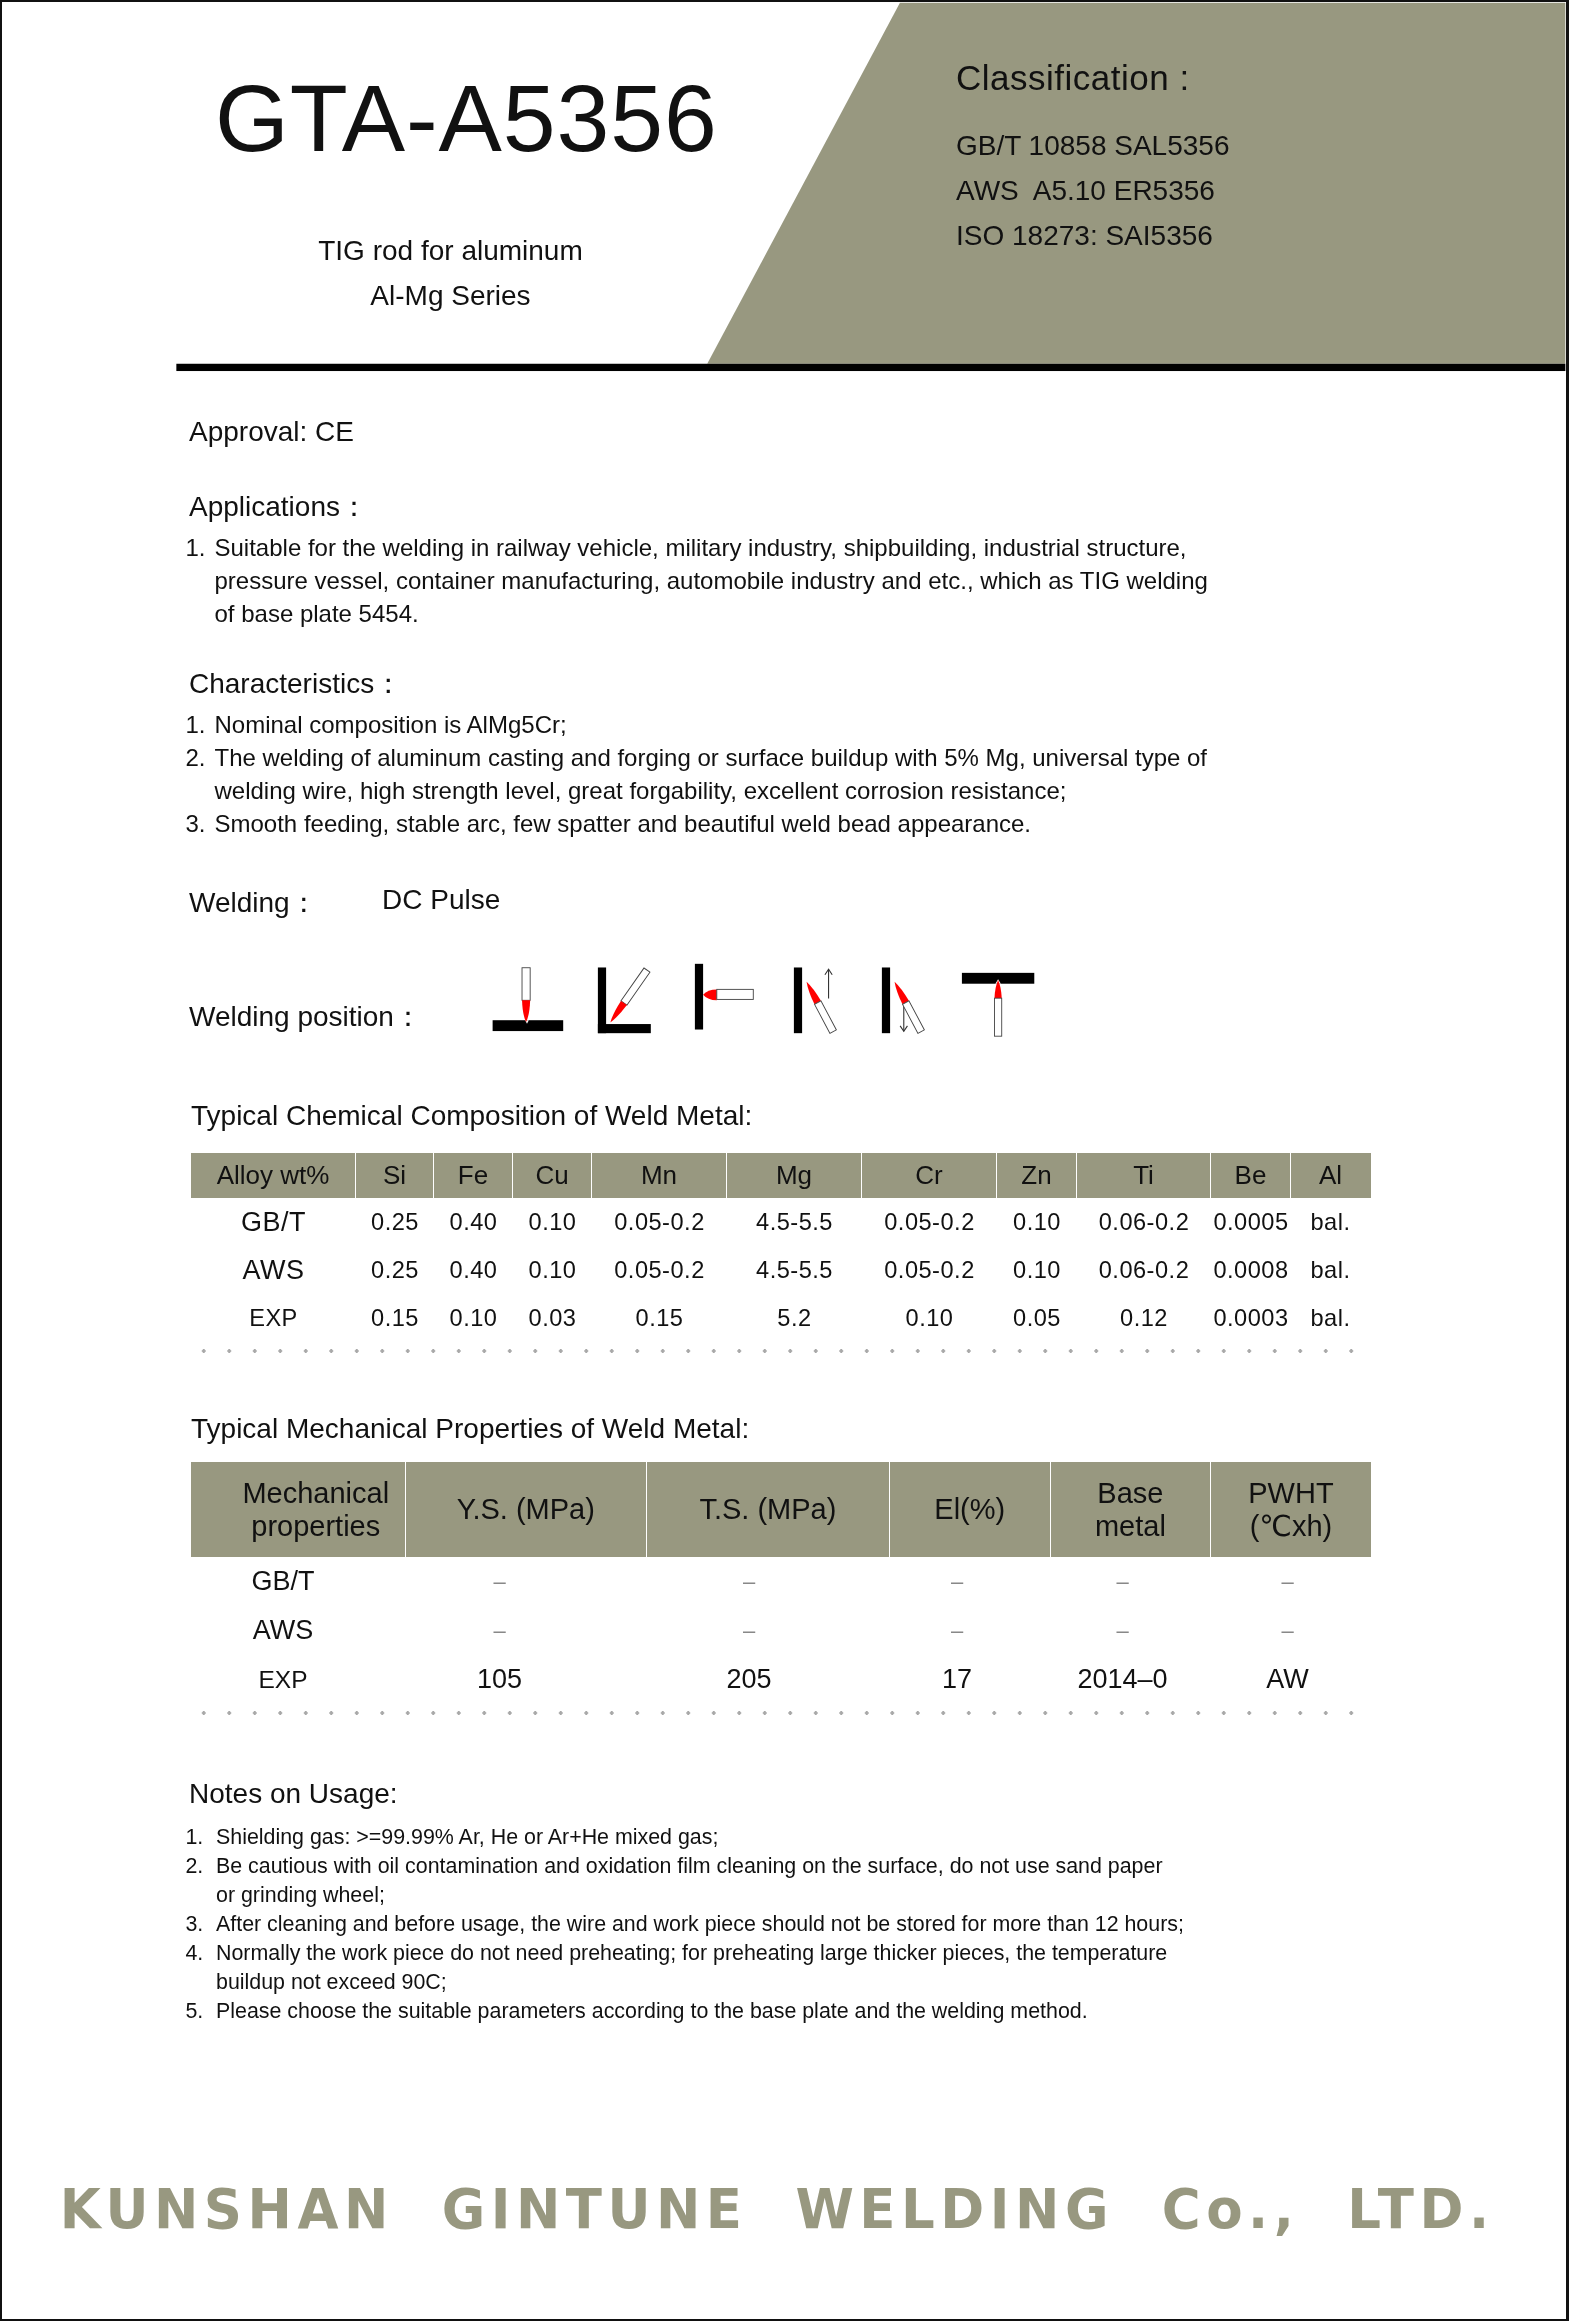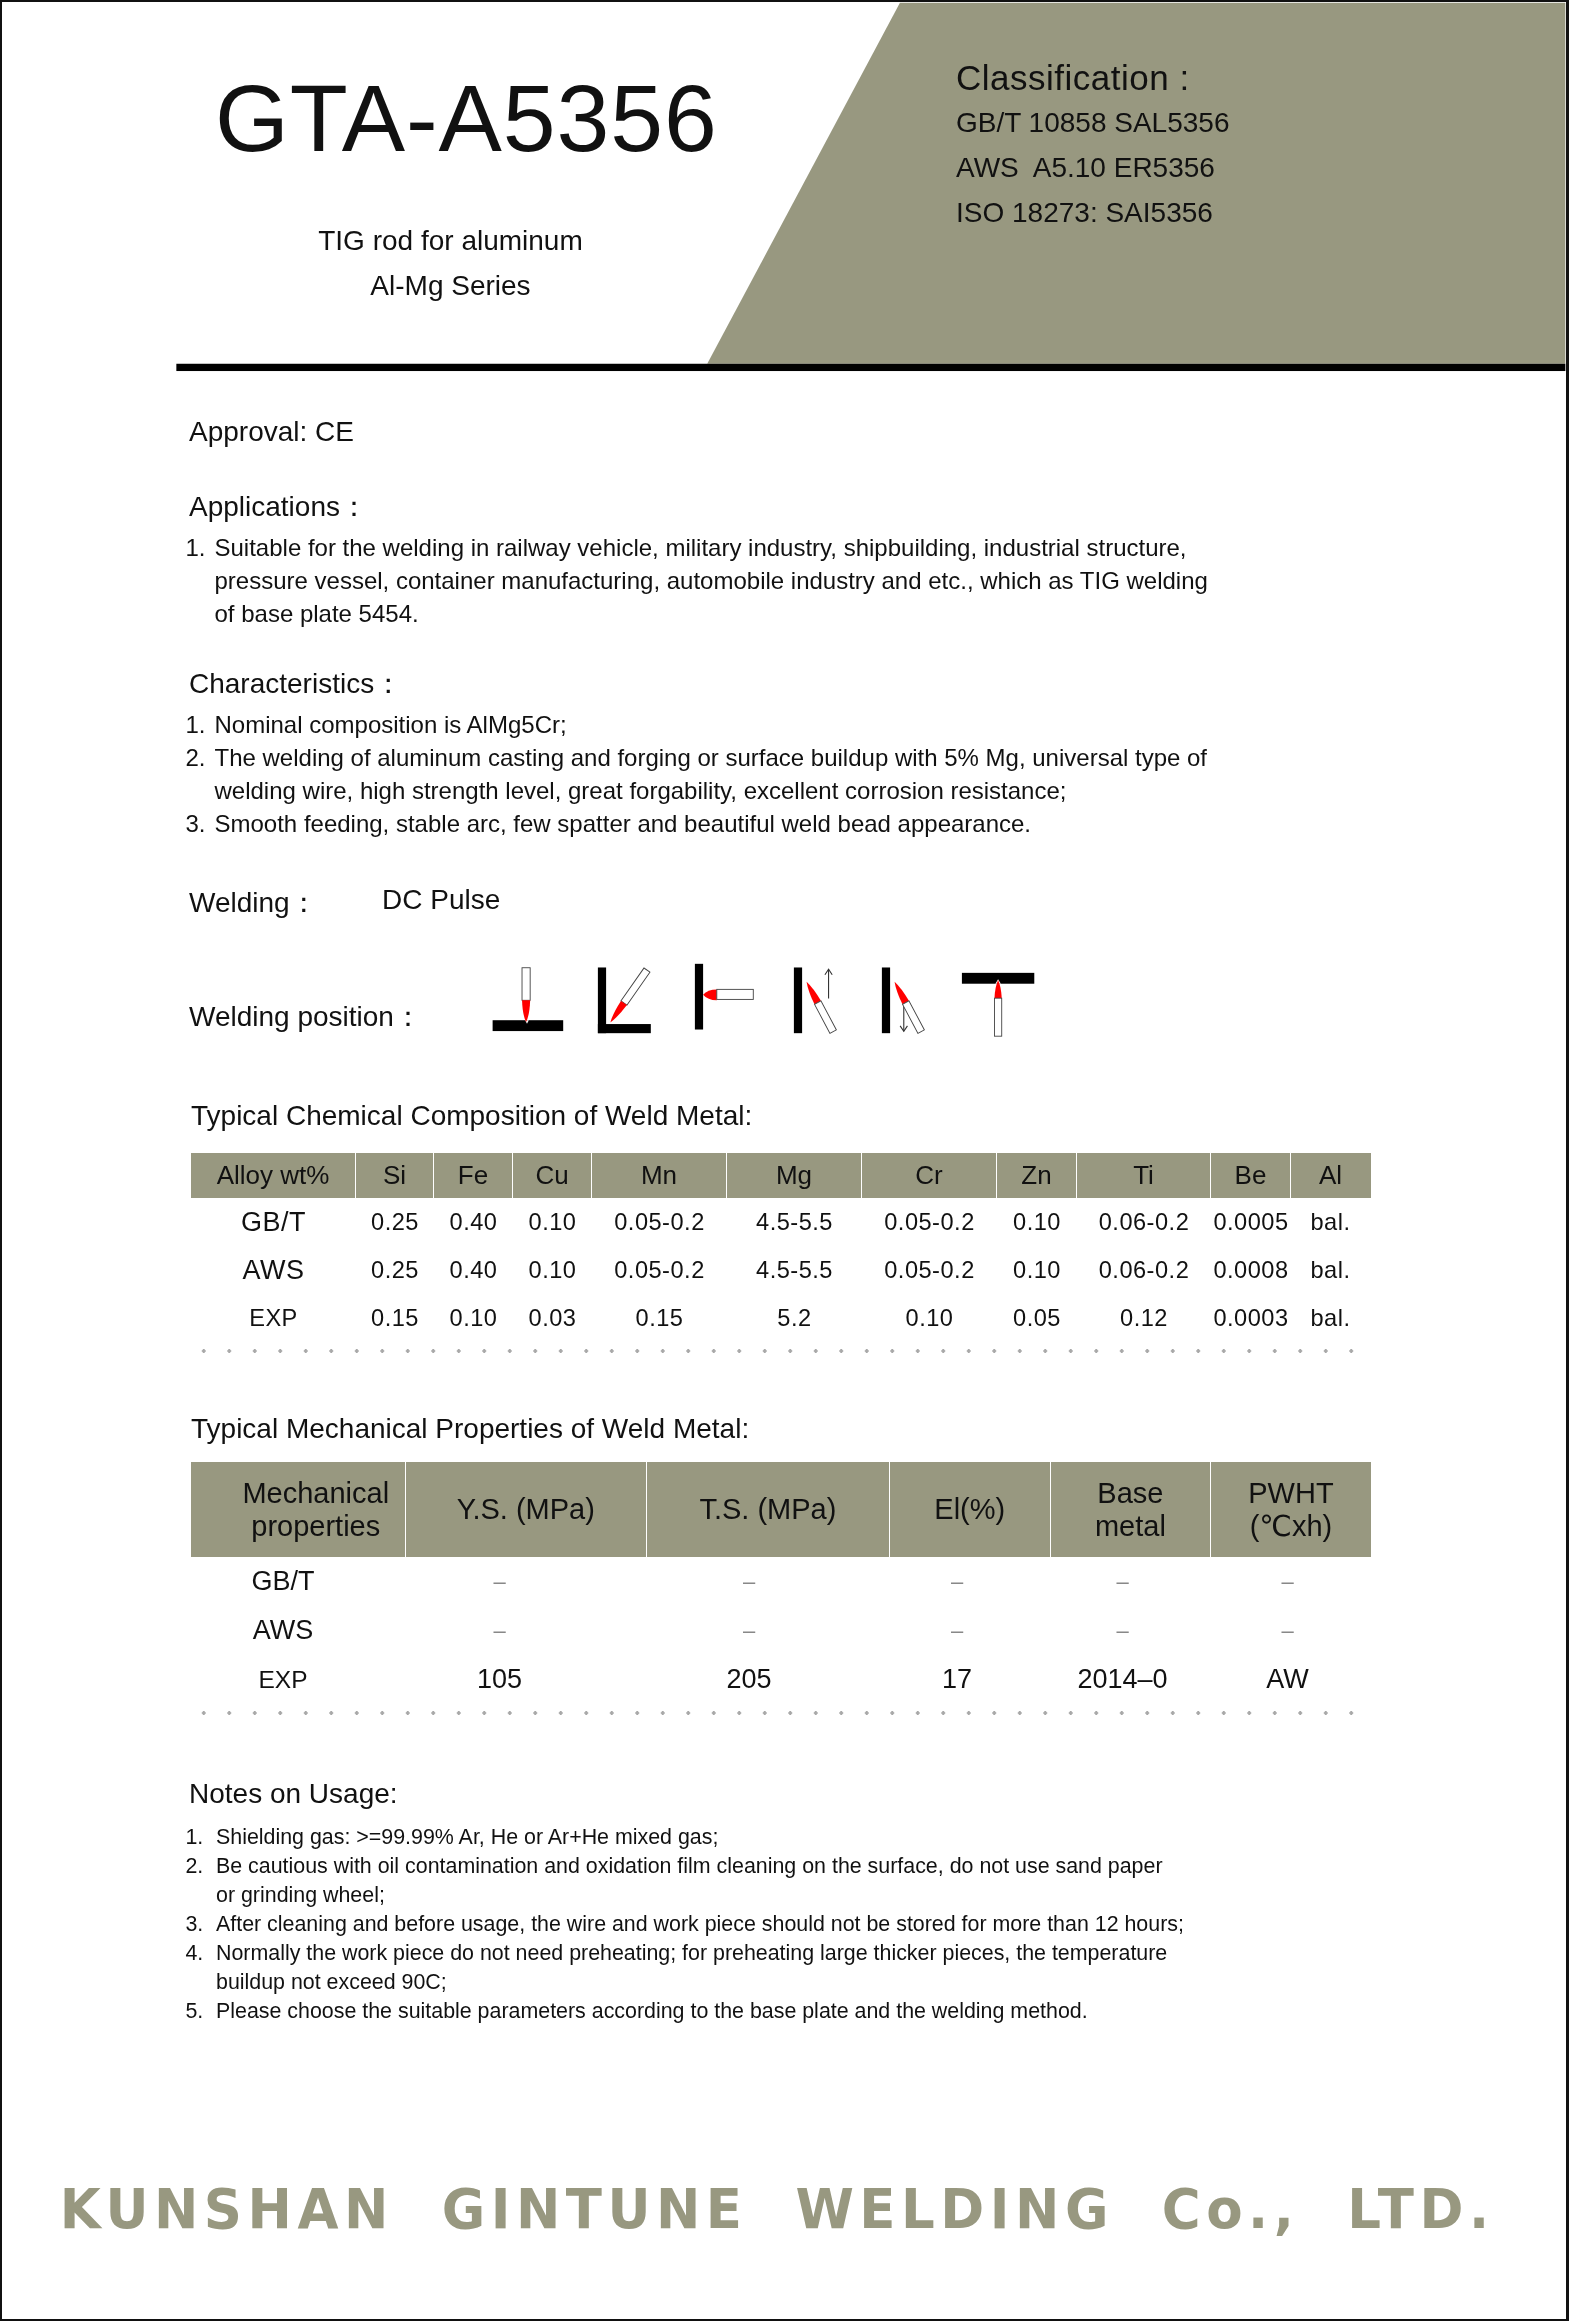--- a/index.html
+++ b/index.html
@@ -18,27 +18,27 @@
   
   .header-panel {
     position: absolute; left: 0; top: 0; width: 1569px; height: 373px;
   }
   .header-panel svg { position: absolute; left: 0; top: 0; }
   .title {
     position: absolute; left: 215px; top: 71px;
     font-size: 95px; line-height: 1; letter-spacing: 0.9px; font-weight: normal;
   }
   .subtitle {
-    position: absolute; left: 255px; top: 218px; width: 391px;
+    position: absolute; left: 255px; top: 228px; width: 391px;
     text-align: center; font-size: 28px; line-height: 45px;
   }
   .classification {
     position: absolute; left: 956px; top: 56px;
   }
-  .classification .cls-head { font-size: 35px; line-height: 44px; margin-bottom: 0; letter-spacing: 0.5px; }
+  .classification .cls-head { font-size: 35px; line-height: 44px; margin-bottom: 23px; letter-spacing: 0.5px; }
   .classification .cls-line { font-size: 28px; line-height: 45px; }
 
   
   .sec { position: absolute; left: 189px; }
   .h2 { font-size: 28px; line-height: 36px; }
   ol.list { list-style: none; }
   ol.list li { position: relative; padding-left: 25.5px; font-size: 24px; line-height: 33px; }
   ol.list li .num { position: absolute; left: -3.6px; top: 0; }
   .notes ol.list li { font-size: 21.4px; line-height: 29px; padding-left: 27px; }
 

